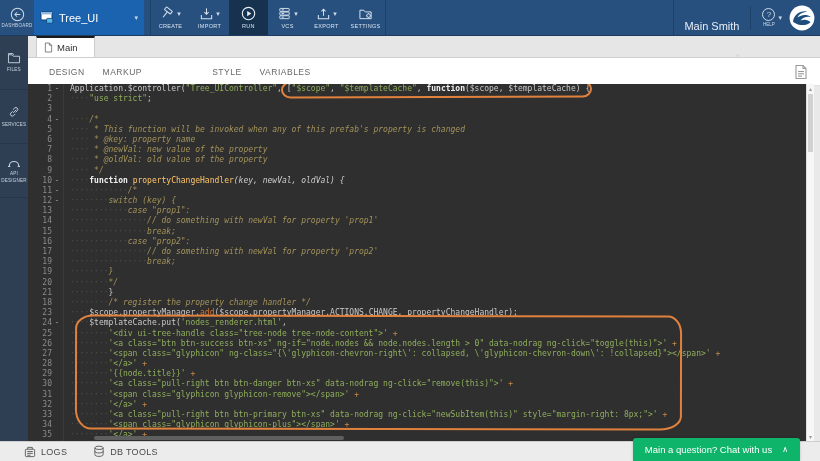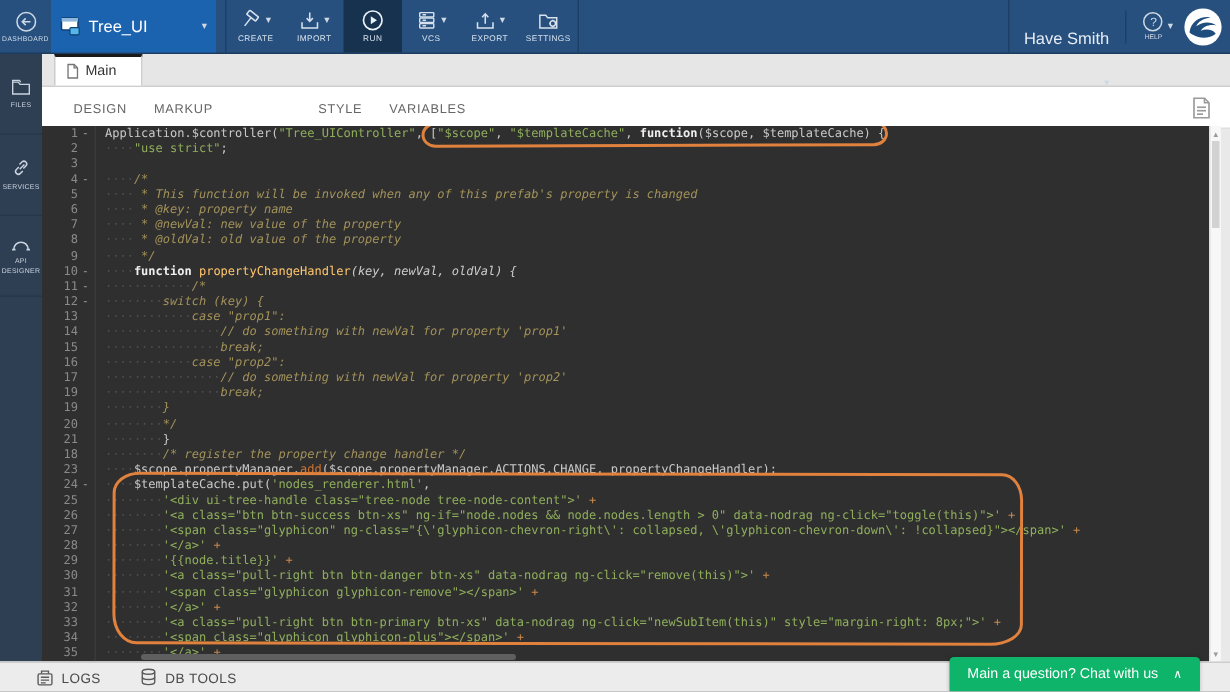--- a/index.html
+++ b/index.html
@@ -206,21 +206,21 @@
         </span>
       </span>
       <span class="lbl">SETTINGS</span>
     </div>
   </div>
   <div class="tools-end"></div>
 
   <div class="tb-right">
     <div style="display:flex;align-items:flex-end;gap:20px;cursor:pointer;flex-direction:column;">
       <span class="avatar">JS</span>
-      <span class="uname">Have Smith</span>
+      <span class="uname">Main Smith</span>
       <span class="caret" style="margin-left:14px;">▾</span>
     </div>
     <div class="vline"></div>
     <div style="display:flex;align-items:center;gap:3px;">
       <div class="help">
         <span class="qc">?</span>
         <span class="lbl">HELP</span>
       </div>
       <span class="caret">▾</span>
     </div>

